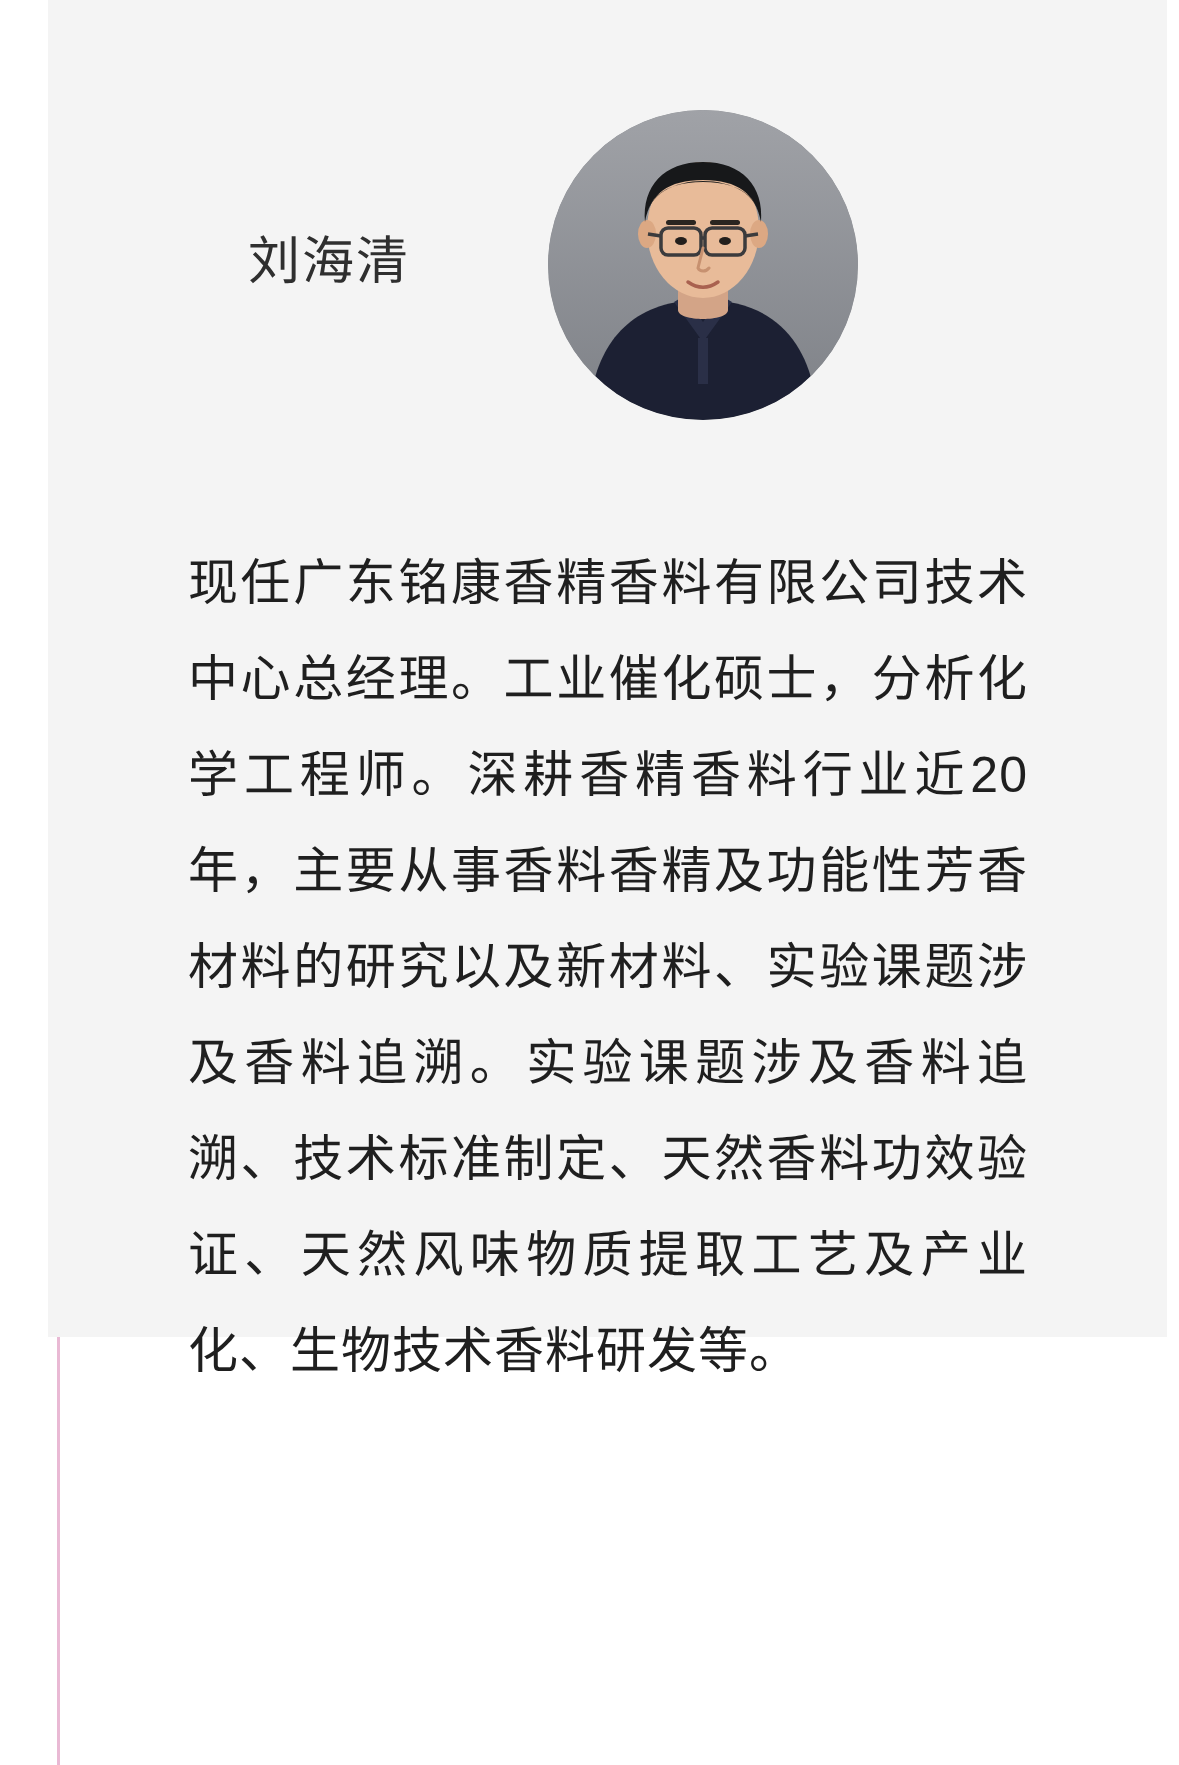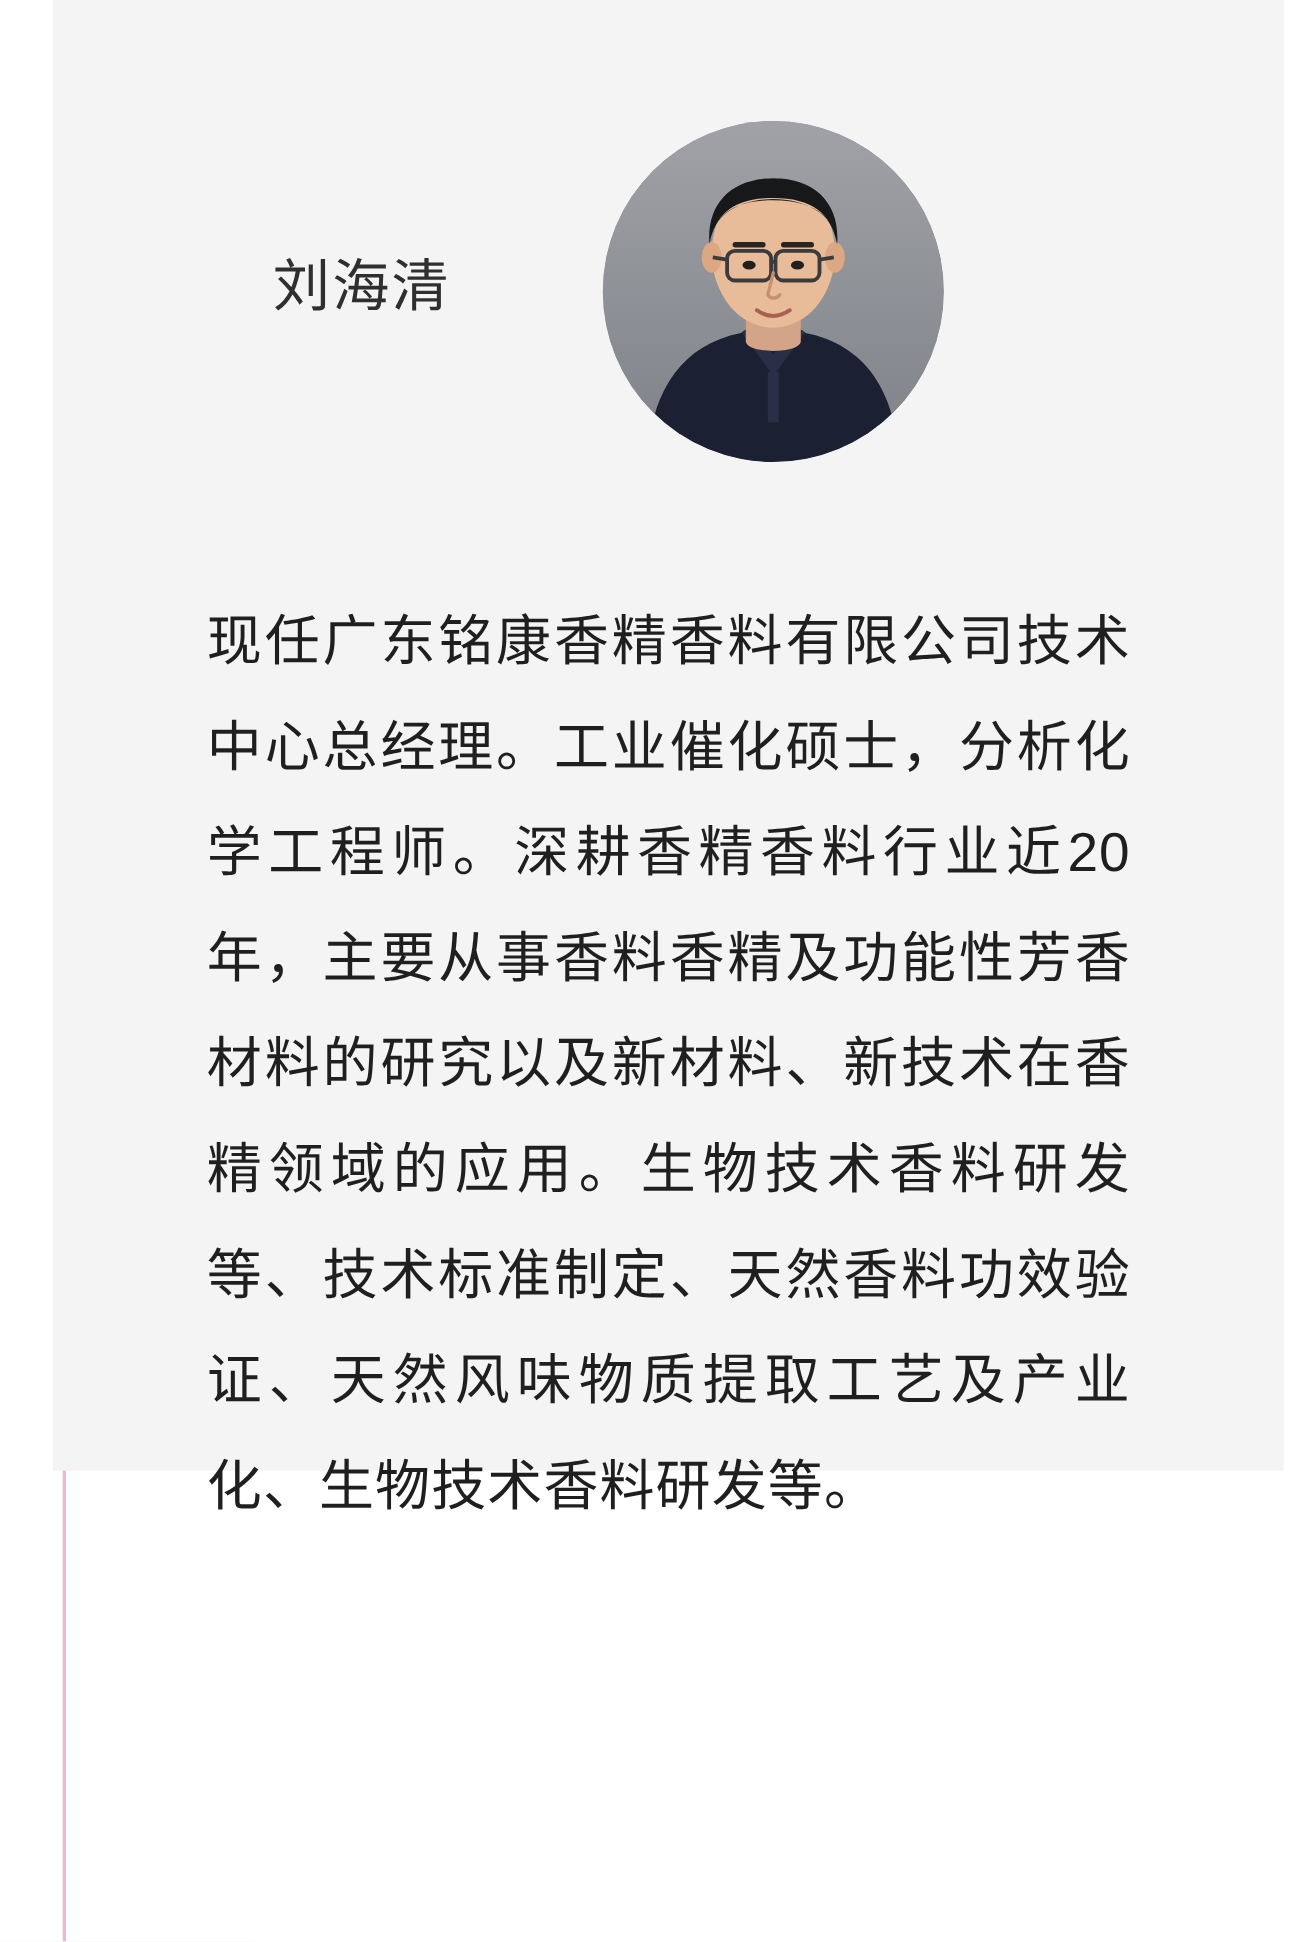--- a/index.html
+++ b/index.html
@@ -155,17 +155,17 @@
 
             <path d="M155 138 L150 158 C 152 162, 158 162, 161 158" fill="none" stroke="#c79170" stroke-width="3" stroke-linecap="round"></path>
 
             <path d="M140 172 C 150 179, 160 179, 170 172" fill="none" stroke="#a9614f" stroke-width="3.5" stroke-linecap="round"></path>
           </g>
         </svg>
       </div>
 
     </div>
 
-    <div class="bio">现任广东铭康香精香料有限公司技术中心总经理。工业催化硕士，分析化学工程师。深耕香精香料行业近20年，主要从事香料香精及功能性芳香材料的研究以及新材料、新技术在香精领域的应用。生物技术香料研发等、技术标准制定、天然香料功效验证、天然风味物质提取工艺及产业化、生物技术香料研发等。</div>
+    <div class="bio">现任广东铭康香精香料有限公司技术中心总经理。工业催化硕士，分析化学工程师。深耕香精香料行业近20年，主要从事香料香精及功能性芳香材料的研究以及新材料、实验课题涉及香料追溯。实验课题涉及香料追溯、技术标准制定、天然香料功效验证、天然风味物质提取工艺及产业化、生物技术香料研发等。</div>
 
   </div>
 
 </div>
 
 </body></html>

